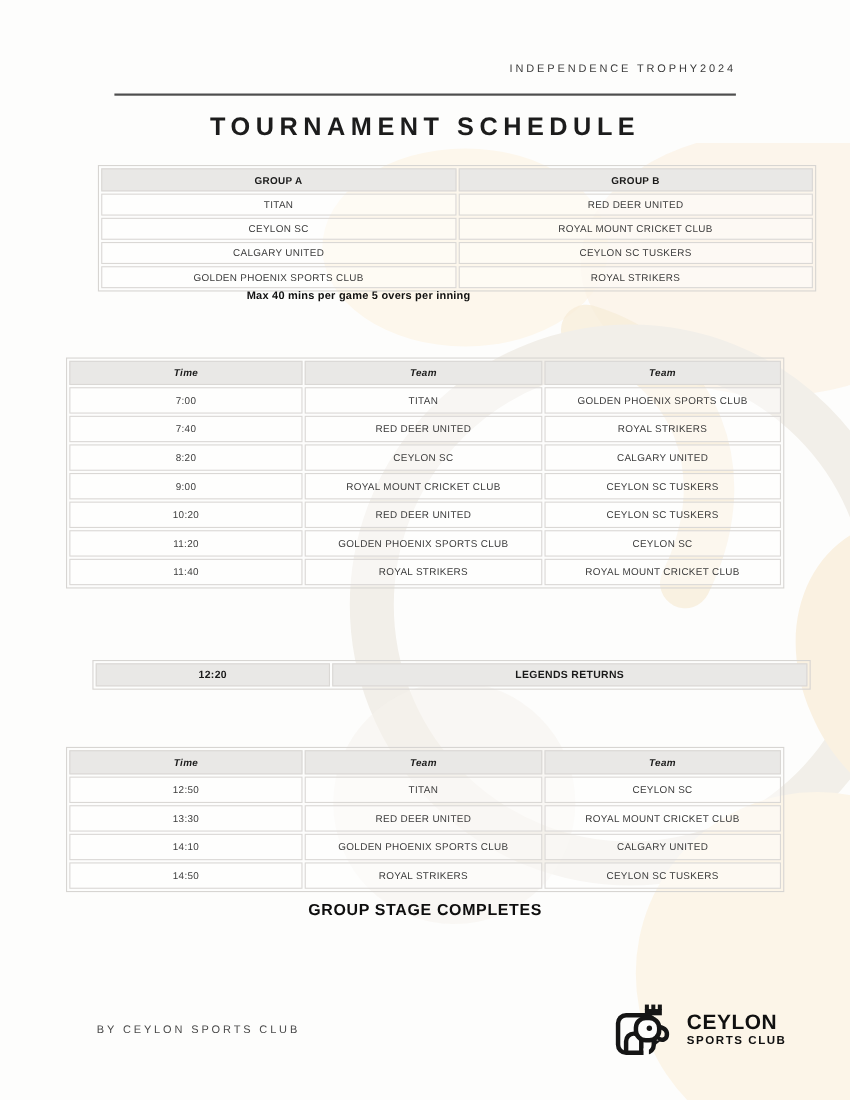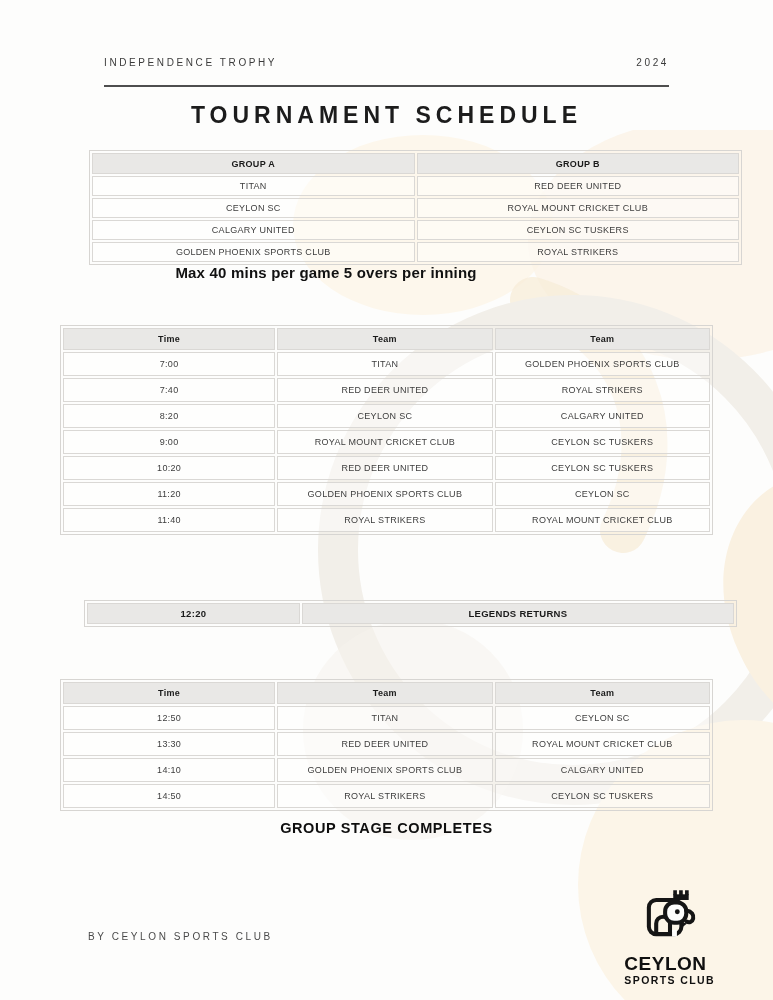--- a/index.html
+++ b/index.html
@@ -13,21 +13,21 @@
     position:relative;width:773px;height:1000px;overflow:hidden;background:#fdfdfc;
   }
   .watermark{
     position:absolute;top:130px;right:-60px;width:560px;height:870px;z-index:0;pointer-events:none;
   }
   .content{position:relative;z-index:1;}
 
   
   .eyebrow{
     position:absolute;top:57px;left:104px;right:104px;
-    display:flex;justify-content:space-between;align-items:baseline;
+    display:flex;justify-content:flex-end;align-items:baseline;
     font-size:10px;letter-spacing:2.6px;color:#3b3b3b;font-weight:400;
   }
   .rule{
     position:absolute;top:85px;left:104px;right:104px;
     border-top:2px solid #4e4e4e;
   }
   .doc-title{
     position:absolute;top:102px;left:0;width:773px;text-align:center;
     font-size:23px;font-weight:700;letter-spacing:5px;color:#1c1c1c;
   }
@@ -47,46 +47,46 @@
   td{
     background:rgba(255,255,255,0.45);color:#3d3d3d;font-weight:400;font-size:9px;letter-spacing:0.3px;
   }
 
   .groups-table{position:absolute;top:150px;left:60px;width:653px;margin-left:29px;}
   .groups-table th{height:17px;}
   .groups-table td{height:16px;}
 
   .note{
     position:absolute;top:264px;left:0;width:652px;text-align:center;
-    font-size:15px;font-weight:700;color:#111111;letter-spacing:0.2px;
+    font-size:10px;font-weight:700;color:#111111;letter-spacing:0.2px;
   }
 
   .sched-morning{position:absolute;top:325px;left:60px;width:653px;}
   .sched-afternoon{position:absolute;top:679px;left:60px;width:653px;}
-  .sched-morning th,.sched-afternoon th{height:18px;}
+  .sched-morning th,.sched-afternoon th{height:18px;font-style:italic;}
   .sched-morning td{height:20px;}
   .sched-afternoon td{height:20px;}
 
   .break-table{position:absolute;top:600px;left:60px;width:653px;margin-left:24px;}
   .break-table td{
     background:#e9e8e6;height:17px;font-weight:700;color:#1a1a1a;font-size:9.5px;
   }
 
   .stage-complete{
     position:absolute;top:820px;left:0;width:773px;text-align:center;
     font-size:14.5px;font-weight:700;letter-spacing:0.6px;color:#0e0e0e;
   }
 
   
   .footer{
     position:absolute;top:903px;left:88px;right:58px;height:66px;
     display:flex;justify-content:space-between;align-items:center;
   }
   .credit{font-size:10px;letter-spacing:2.6px;color:#4a4a4a;}
-  .logo{display:flex;align-items:center;gap:15px;flex-direction:column;}
+  .logo{display:flex;align-items:center;gap:15px;}
   .logo-text{display:flex;flex-direction:column;line-height:1;color:#101010;}
   .logo-name{font-size:19px;font-weight:800;letter-spacing:0.5px;}
   .logo-subname{font-size:10.5px;font-weight:700;letter-spacing:1.4px;margin-top:2px;}
 </style>
 </head>
 <body>
 
 <div class="page">
 
   <svg class="watermark" viewBox="0 0 560 870" aria-hidden="true">

